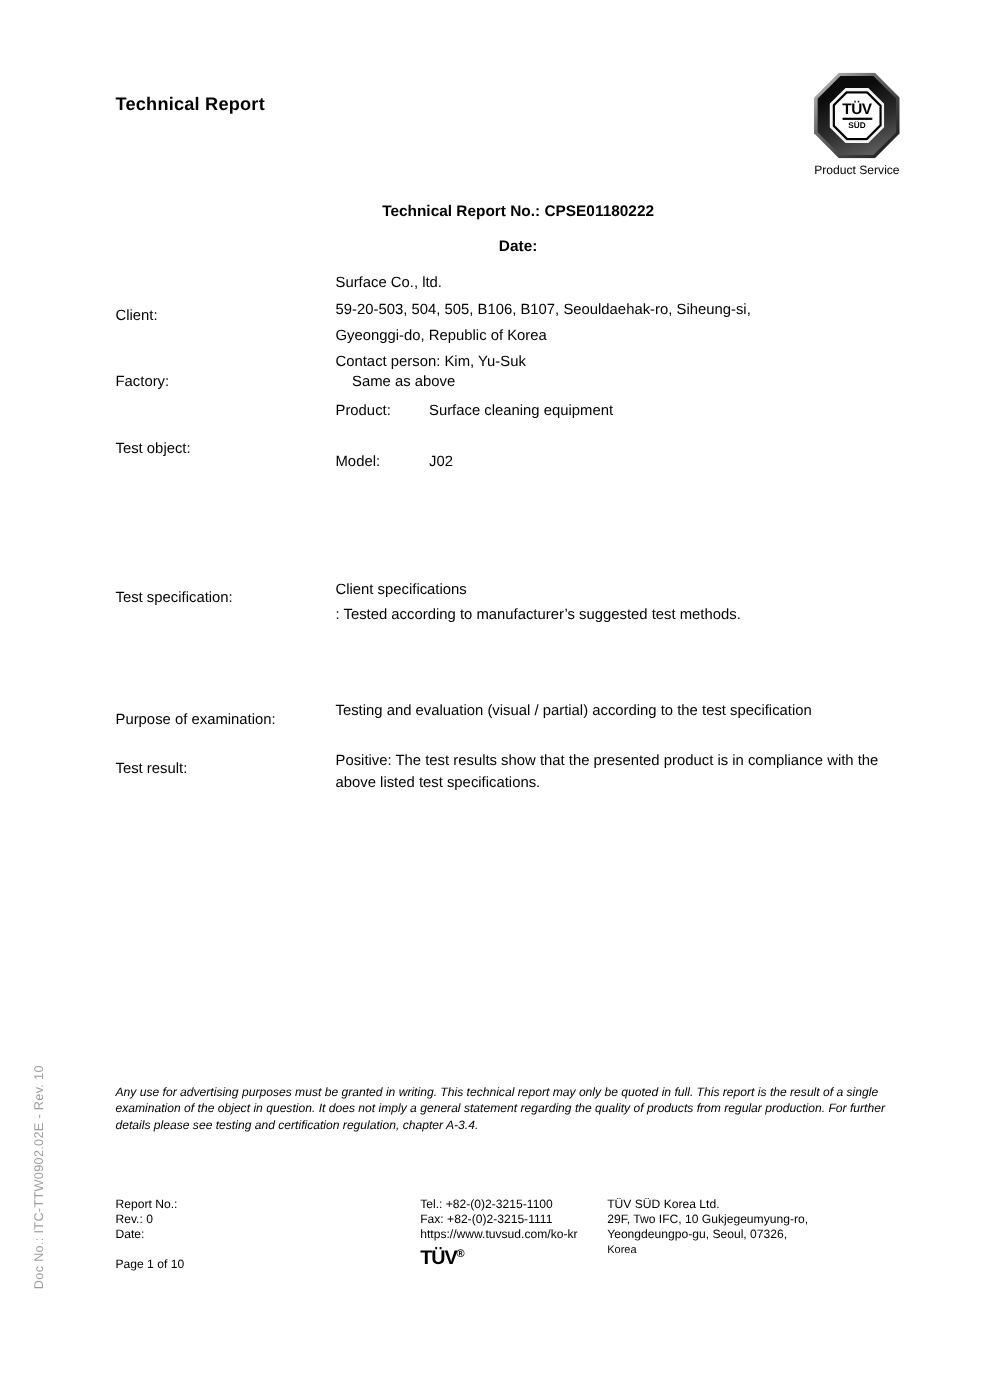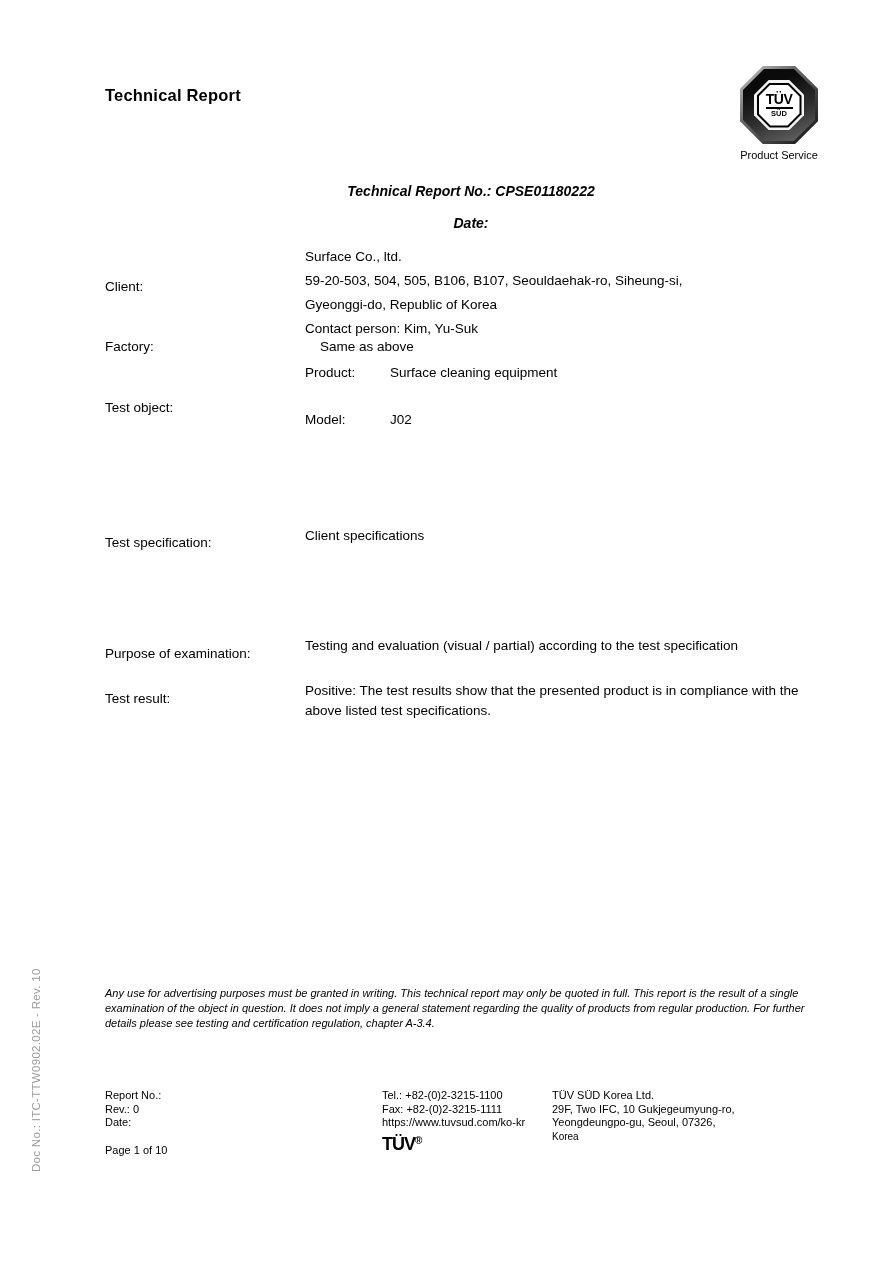--- a/index.html
+++ b/index.html
@@ -52,21 +52,20 @@
   .logo-caption { margin-top: 5px; font-size: 11px; }
   
   .heading {
     position: absolute;
     left: 105px;
     top: 183px;
     width: 732px;
     text-align: center;
     font-weight: bold;
     font-size: 14px;
-    font-style: italic;
   }
   .heading .h-line2 { margin-top: 16px; }
   
   .flabel {
     position: absolute;
     left: 105px;
     font-size: 13.5px;
   }
   .fvalue {
     position: absolute;
@@ -167,20 +166,21 @@
     <span class="sub-label">Product:</span><span>Surface cleaning equipment</span>
   </div>
   <div class="flabel lbl-testobject">Test object:</div>
   <div class="fvalue val-model">
     <span class="sub-label">Model:</span><span>J02</span>
   </div>
 
   <div class="flabel lbl-testspec">Test specification:</div>
   <div class="fvalue val-testspec">
     <div>Client specifications</div>
+    <div>: Tested according to manufacturer’s suggested test methods.</div>
   </div>
 
   <div class="flabel lbl-purpose">Purpose of examination:</div>
   <div class="fvalue val-purpose">Testing and evaluation (visual / partial) according to the test specification</div>
 
   <div class="flabel lbl-result">Test result:</div>
   <div class="fvalue val-result">Positive: The test results show that the presented product is in compliance with the above listed test specifications.</div>
 
   <div class="disclaimer">Any use for advertising purposes must be granted in writing. This technical report may only be quoted in full. This report is the result of a single examination of the object in question. It does not imply a general statement regarding the quality of products from regular production. For further details please see testing and certification regulation, chapter A-3.4.</div>
 

